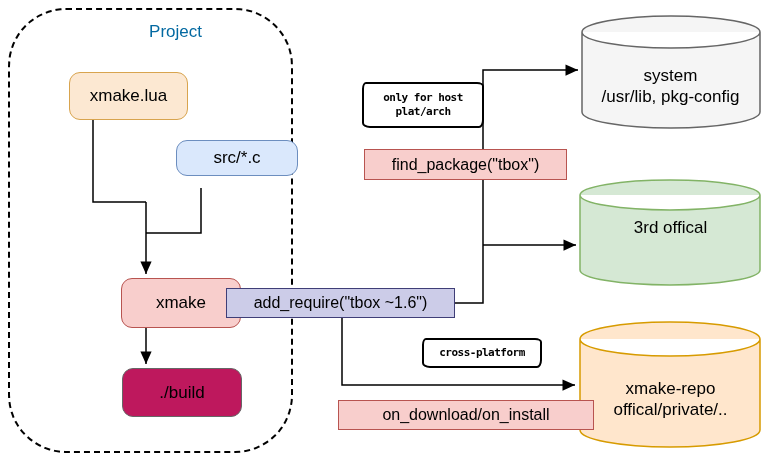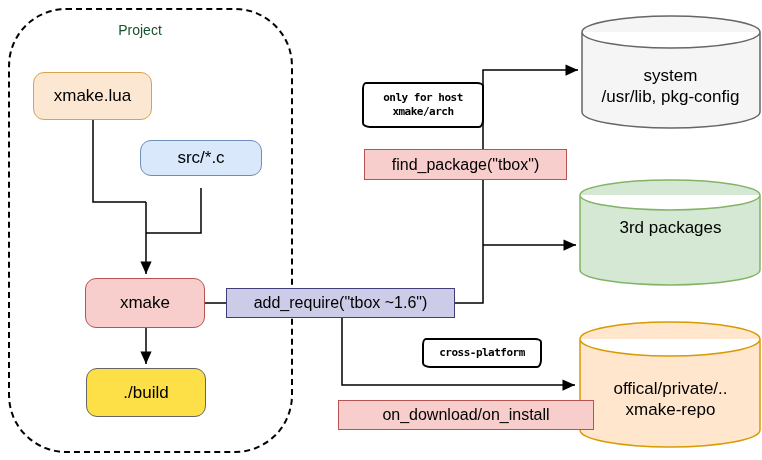--- a/index.html
+++ b/index.html
@@ -8,35 +8,35 @@
     font-family:"Liberation Sans", sans-serif; overflow:hidden;
   }
   .abs { position:absolute; }
   
   .project-group {
     left:8px; top:8px; width:285px; height:445px;
     border:2px dashed #000; border-radius:58px;
     box-sizing:border-box;
   }
   .project-label {
-    left:78px; top:22px; width:124px; text-align:center;
-    font-size:14px; color:#14532d;
+    left:78px; top:22px; width:124px; text-align:right;
+    font-size:17px; color:#0369a1;
   }
   
   svg.layer { left:0; top:0; width:762px; height:460px; }
   
   .node {
     display:flex; align-items:center; justify-content:center;
     box-sizing:border-box; font-size:17px; color:#000; text-align:center;
   }
-  .rounded { border-radius:11px; }
+  .rounded { border-radius:11px;margin-left:36px; }
   .yellow { background:#fce8d2; border:1.5px solid #d8a44e; }
   .blue   { background:#dae8fc; border:1.5px solid #6c8ebf; }
   .red    { background:#f8cecc; border:1.5px solid #b85450; }
-  .gray   { background:#fde047; border:1.5px solid #666666; }
+  .gray   { background:#be185d; border:1.5px solid #666666; }
   .purple { background:#cccce8; border:1.5px solid #3f3e77; }
   .codebox { font-size:16px; }
   
   .note {
     display:flex; flex-direction:column; align-items:center; justify-content:center;
     box-sizing:border-box; background:#fff; border:2px solid #000;
     border-radius:4px 7px 5px 8px / 7px 4px 8px 5px;
     font-family:"DejaVu Sans Mono", monospace; font-weight:bold;
     font-size:11px; letter-spacing:-0.5px; line-height:14px; color:#000;
     text-align:center;
@@ -101,34 +101,34 @@
   <div class="abs node purple codebox" style="left:226px; top:288px; width:229px; height:30px;">
     <span>add_require("tbox ~1.6")</span>
   </div>
 
   <div class="abs node red codebox" style="left:338px; top:400px; width:256px; height:30px;">
     <span>on_download/on_install</span>
   </div>
 
   <div class="abs note" style="left:350px; top:82px; width:122px; height:46px;margin-left:12px;">
     <span>only for host</span>
-    <span>xmake/arch</span>
+    <span>plat/arch</span>
   </div>
 
   <div class="abs cyl-label" style="top:65px;">
     <div>system</div>
     <div>/usr/lib, pkg-config</div>
   </div>
 
   <div class="abs note" style="left:422px; top:338px; width:120px; height:30px;">
     <span>cross-platform</span>
   </div>
 
   <div class="abs cyl-label" style="top:217px;">
-    <div>3rd packages</div>
+    <div>3rd offical</div>
   </div>
 
   <div class="abs cyl-label" style="top:378px;">
+    <div>xmake-repo</div>
     <div>offical/private/..</div>
-    <div>xmake-repo</div>
   </div>
 
 </div>
 
 </body></html>

